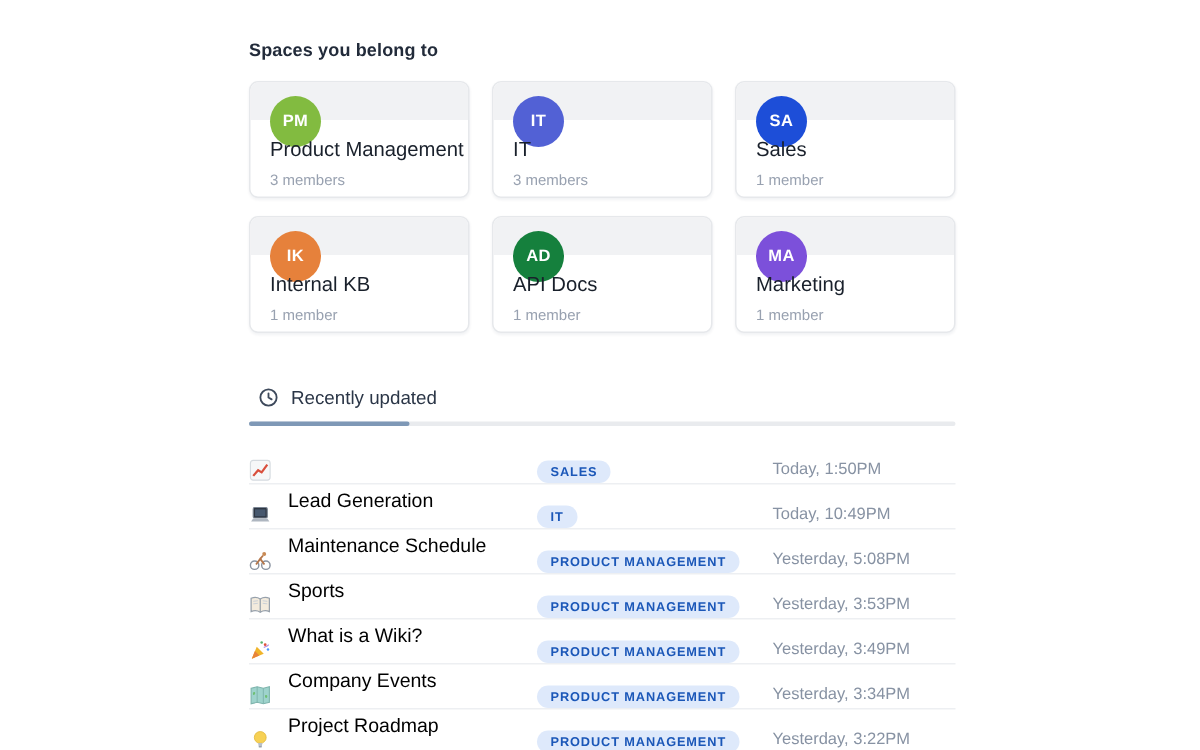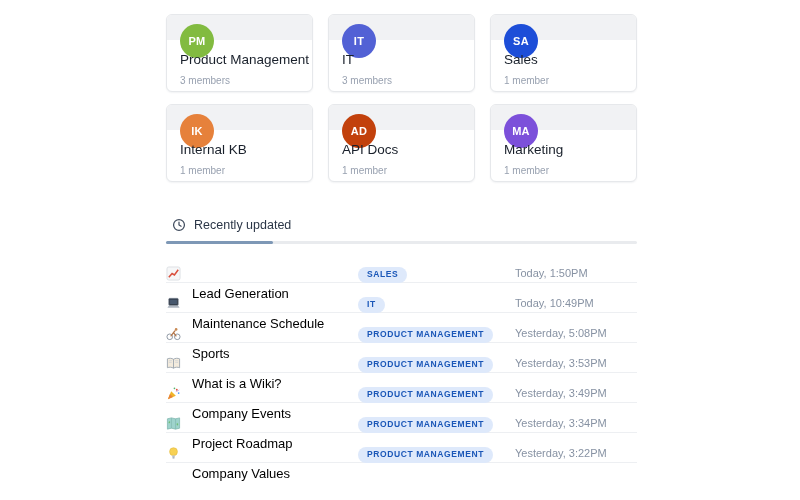--- a/index.html
+++ b/index.html
@@ -33,20 +33,21 @@
   .row-title { font-size:13px; font-weight:500; color:#000000; white-space:nowrap; overflow:hidden;margin-top:40px; }
   .badge { display:inline-block; background:#dee9fb; color:#1b57b8; font-size:8.5px; font-weight:700; letter-spacing:.6px; padding:3px 9px; border-radius:9px; line-height:1.1; white-space:nowrap; }
   .row-time { font-size:11px; color:#8792a3; }
 </style>
 </head>
 <body>
 
 <div class="screen">
   <div class="content">
 
+    <div class="section-heading">Spaces you belong to</div>
 
     <div class="cards">
 
       <div class="card">
         <div class="card-band"></div>
         <div class="avatar" style="background-color: rgb(130, 187, 64);">PM</div>
         <div class="card-name">Product Management</div>
         <div class="card-members">3 members</div>
       </div>
 
@@ -66,21 +67,21 @@
 
       <div class="card">
         <div class="card-band"></div>
         <div class="avatar" style="background-color: rgb(230, 129, 59);">IK</div>
         <div class="card-name">Internal KB</div>
         <div class="card-members">1 member</div>
       </div>
 
       <div class="card">
         <div class="card-band"></div>
-        <div class="avatar" style="background-color: #c2410c;">AD</div>
+        <div class="avatar" style="background-color: #15803d;">AD</div>
         <div class="card-name">API Docs</div>
         <div class="card-members">1 member</div>
       </div>
 
       <div class="card">
         <div class="card-band"></div>
         <div class="avatar" style="background-color: rgb(124, 80, 218);">MA</div>
         <div class="card-name">Marketing</div>
         <div class="card-members">1 member</div>
       </div>

